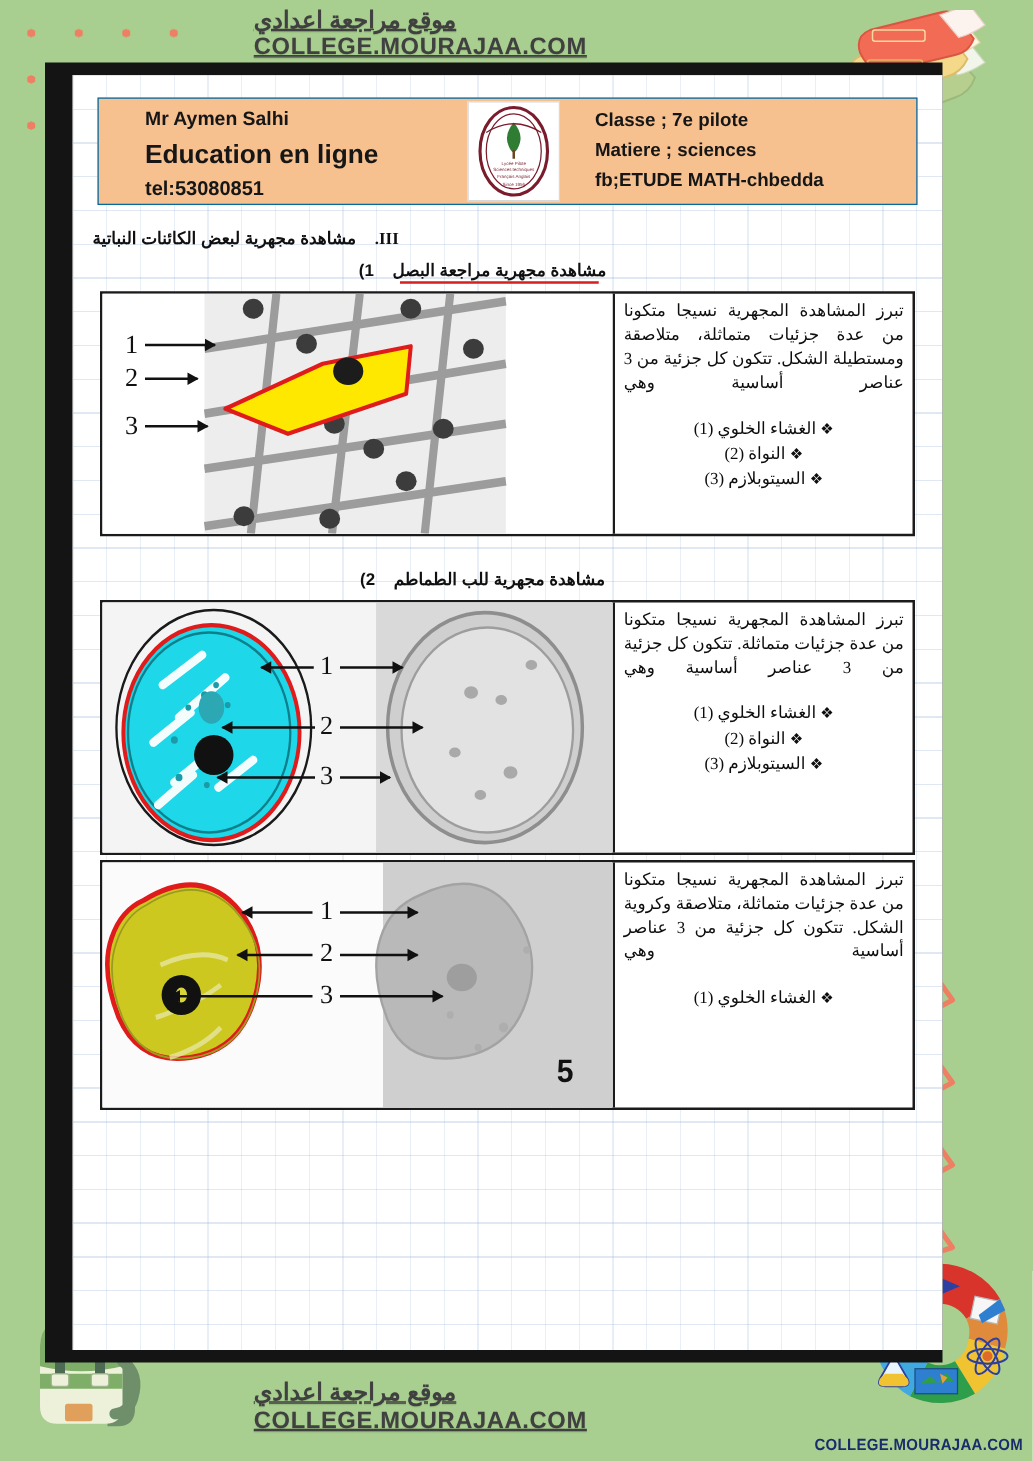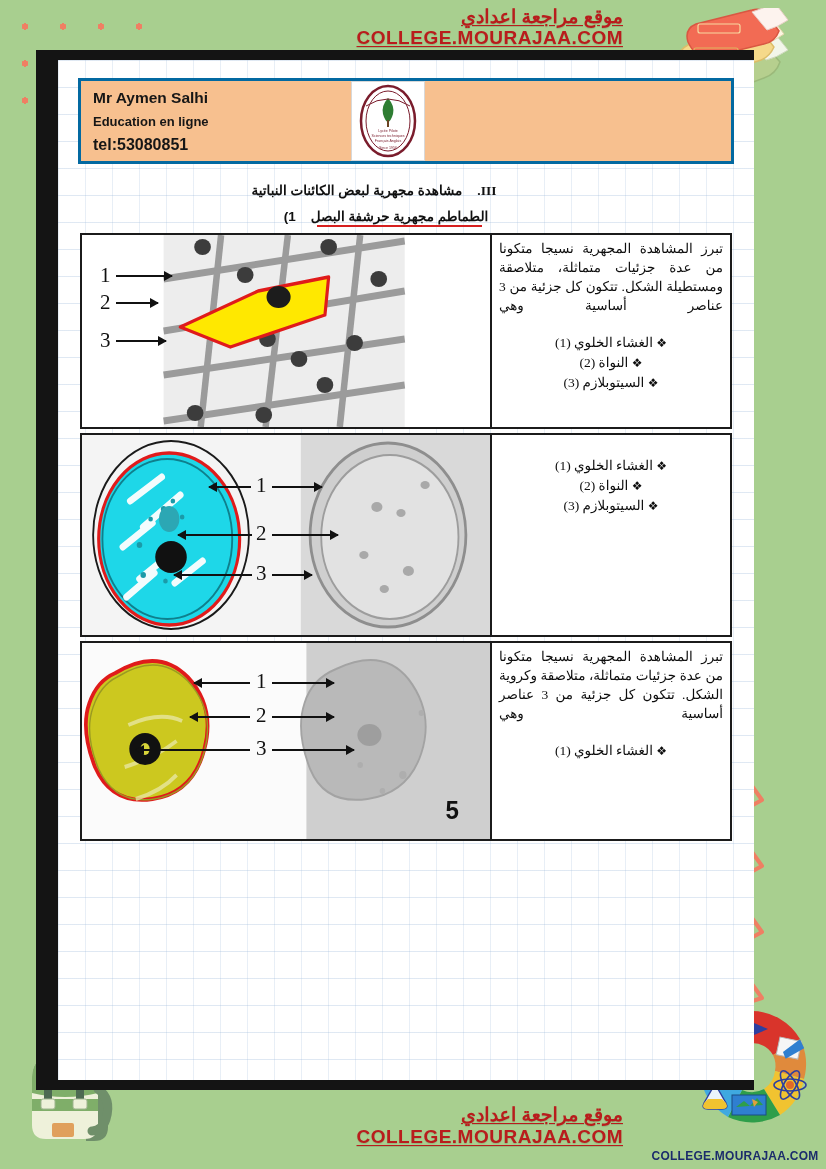--- a/index.html
+++ b/index.html
@@ -24,22 +24,23 @@
 
   
   .backpack { position: absolute; left: 8px; bottom: 12px; width: 120px; height: 120px; }
 
   
   .donut { position: absolute; right: 10px; bottom: 38px; width: 128px; height: 128px; }
 
   
   .banner {
     position: absolute; left: 50%; transform: translateX(-50%);
-    text-align: right; color: #b91c1c; line-height: 1.12;
+    text-align: left; color: #404040; line-height: 1.12;
     text-shadow: 0 1px 1px rgba(0,0,0,.12);
+    text-decoration: underline;
   }
   .banner-top { top: 6px; width: 420px; }
   .banner-bot { bottom: 22px; width: 420px; }
   .banner .ar {
     font-size: 19px; font-weight: bold; direction: rtl;
     text-decoration: underline; text-underline-offset: 2px;
   }
   .banner .en {
     font-size: 19px; font-weight: bold; letter-spacing: .5px;
     text-decoration: underline; text-underline-offset: 2px;
@@ -65,37 +66,37 @@
     background-image:
       repeating-linear-gradient(to bottom, rgba(150,180,215,.30) 0 1px, transparent 1px 27px),
       repeating-linear-gradient(to right, rgba(150,180,215,.22) 0 1px, transparent 1px 27px);
     pointer-events: none;
   }
   .sheet { position: relative; padding: 18px 16px 10px 16px; }
 
   
   .hdr {
     display: flex; align-items: stretch; background: #f7c08f;
-    border: 3px solid #0369a1; height: 86px; margin: 0 4px;
+    border: 1px solid #0369a1; height: 86px; margin: 0 4px; padding-left: 25px;
   }
   .hdr-left { flex: 0 0 270px; padding: 8px 0 0 12px; }
-  .hdr-left div { font-size: 13px; font-weight: bold; color: #161616; margin-bottom: 7px; }
+  .hdr-left div { font-size: 21px; font-weight: bold; color: #161616; margin-bottom: 7px; }
   .hdr-left .l1 { font-size: 15.5px; }
   .hdr-left .l3 { font-size: 16px; }
   .hdr-logo {
     flex: 0 0 74px; background: #fff; border: 1px solid #d8d8d8;
     display: flex; align-items: center; justify-content: center;
     align-self: center; height: 80px;
   }
   .hdr-right { flex: 1; padding: 9px 0 0 28px; }
   .hdr-right div { font-size: 15px; font-weight: bold; color: #161616; margin-bottom: 7px; }
 
   
   .sec-title {
-    direction: rtl; text-align: center; font-weight: bold; font-size: 13.5px;
+    direction: rtl; text-align: left; font-weight: bold; font-size: 13.5px;
     color: #101010; margin: 18px 64px 0 0; letter-spacing: 0;
   }
   .sec-title .rn { font-family: "Liberation Serif", serif; }
   .sub-title {
     direction: rtl; text-align: center; font-weight: bold; font-size: 13.5px;
     color: #101010; margin: 9px 40px 9px 0; position: relative; display: block;
   }
   .sub-title .u { position: relative; }
   .underline-red::after {
     content: ""; position: absolute; left: 6px; right: 6px; bottom: -3px;
@@ -254,30 +255,35 @@
         <rect x="29" y="36" width="2" height="7" fill="#6b4423"></rect>
         <g fill="#7a1c2c" font-size="3.6" font-family="'Liberation Sans',sans-serif" text-anchor="middle">
           <text x="30" y="48">Lycée Pilote</text>
           <text x="30" y="53">Sciences techniques</text>
           <text x="30" y="58">Français Anglais</text>
           <text x="30" y="65">Since 1956</text>
         </g>
         <path d="M8 22 q22 -14 44 0" fill="none" stroke="#7a1c2c" stroke-width="1"></path>
       </svg>
     </div>
+    <div class="hdr-right">
+      <div>Classe ;  7e pilote</div>
+      <div>Matiere ;  sciences</div>
+      <div>fb;ETUDE MATH-chbedda</div>
+    </div>
   </div>
 
   <div class="sec-title">
     <span class="rn">III.</span>
     &nbsp;&nbsp;
     <span>مشاهدة مجهرية لبعض الكائنات النباتية</span>
   </div>
 
   <div class="sub-title">
-    <span class="u underline-red">الطماطم مجهرية حرشفة البصل</span>
+    <span class="u underline-red">مشاهدة مجهرية مراجعة البصل</span>
     &nbsp;&nbsp;
     <span>1)</span>
   </div>
 
   <div class="panel p1">
     <div class="panel-img">
       <svg width="100%" height="100%" viewBox="0 0 440 192" preserveAspectRatio="none">
         <rect x="0" y="0" width="440" height="192" fill="#ffffff"></rect>
         <rect x="88" y="0" width="260" height="192" fill="#ededed"></rect>
         <g stroke="#8d8d8d" stroke-width="7" fill="none" opacity=".85">
@@ -316,20 +322,25 @@
     <div class="panel-text">
       <p>تبرز المشاهدة المجهرية نسيجا متكونا من عدة جزئيات متماثلة، متلاصقة ومستطيلة الشكل. تتكون كل جزئية من 3 عناصر أساسية وهي</p>
       <ul>
         <li><span class="bullet">❖</span> <span>الغشاء الخلوي (1)</span></li>
         <li><span class="bullet">❖</span> <span>النواة  (2)</span></li>
         <li><span class="bullet">❖</span> <span>السيتوبلازم (3)</span></li>
       </ul>
     </div>
   </div>
 
+  <div class="sub-title" style="margin-top:26px;">
+    <span>مشاهدة مجهرية للب الطماطم</span>
+    &nbsp;&nbsp;
+    <span>2)</span>
+  </div>
 
   <div class="panel p2">
     <div class="panel-img">
       <svg width="100%" height="100%" viewBox="0 0 440 200" preserveAspectRatio="none">
         <rect x="0" y="0" width="440" height="200" fill="#ffffff"></rect>
         <rect x="0" y="0" width="236" height="200" fill="#f4f4f4"></rect>
         <rect x="236" y="0" width="204" height="200" fill="#d9d9d9"></rect>
         <g transform="translate(330,100)">
           <ellipse cx="0" cy="0" rx="84" ry="92" fill="#cfcfcf" stroke="#8e8e8e" stroke-width="3"></ellipse>
           <ellipse cx="2" cy="2" rx="74" ry="82" fill="#e2e2e2" stroke="#9d9d9d" stroke-width="2"></ellipse>
@@ -372,20 +383,21 @@
       <div class="arrow-l" style="left:127px; top:51px; width:42px;"></div>
       <div class="arrow-h" style="left:190px; top:51px; width:50px;"></div>
       <div class="lbl" style="left:174px; top:86px;">2</div>
       <div class="arrow-l" style="left:96px; top:99px; width:74px;"></div>
       <div class="arrow-h" style="left:190px; top:99px; width:66px;"></div>
       <div class="lbl" style="left:174px; top:126px;">3</div>
       <div class="arrow-l" style="left:92px; top:139px; width:78px;"></div>
       <div class="arrow-h" style="left:190px; top:139px; width:40px;"></div>
     </div>
     <div class="panel-text">
+      <p>تبرز المشاهدة المجهرية نسيجا متكونا من عدة جزئيات متماثلة. تتكون كل جزئية من 3 عناصر أساسية وهي</p>
       <ul>
         <li><span class="bullet">❖</span> <span>الغشاء الخلوي (1)</span></li>
         <li><span class="bullet">❖</span> <span>النواة (2)</span></li>
         <li><span class="bullet">❖</span> <span>السيتوبلازم (3)</span></li>
       </ul>
     </div>
   </div>
 
 
 

